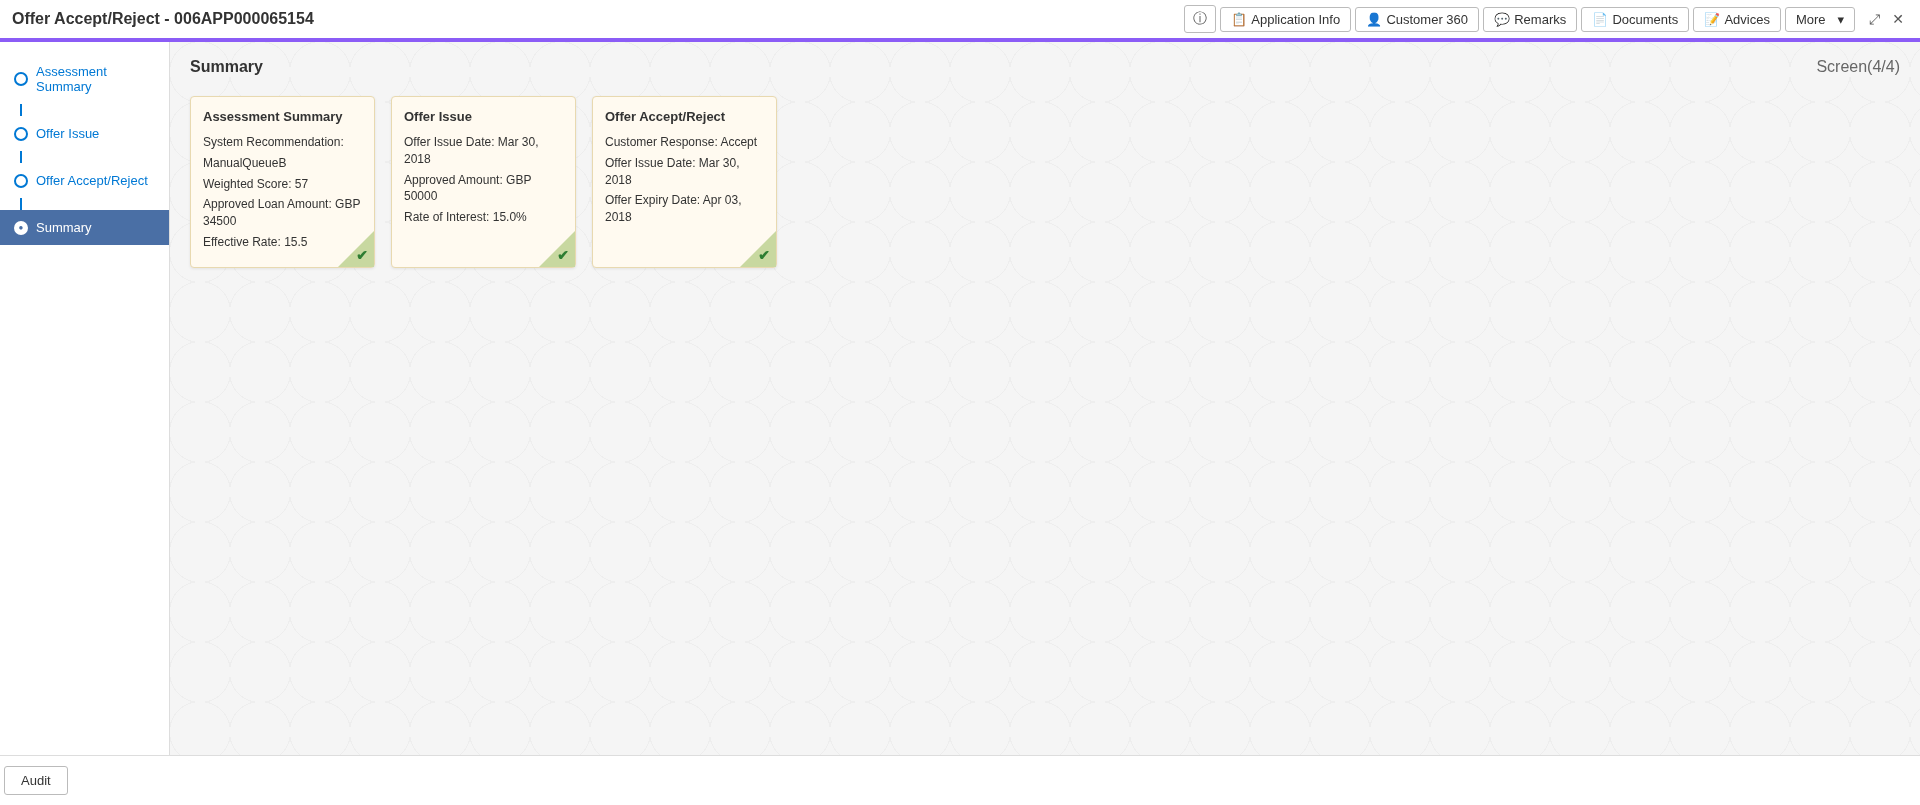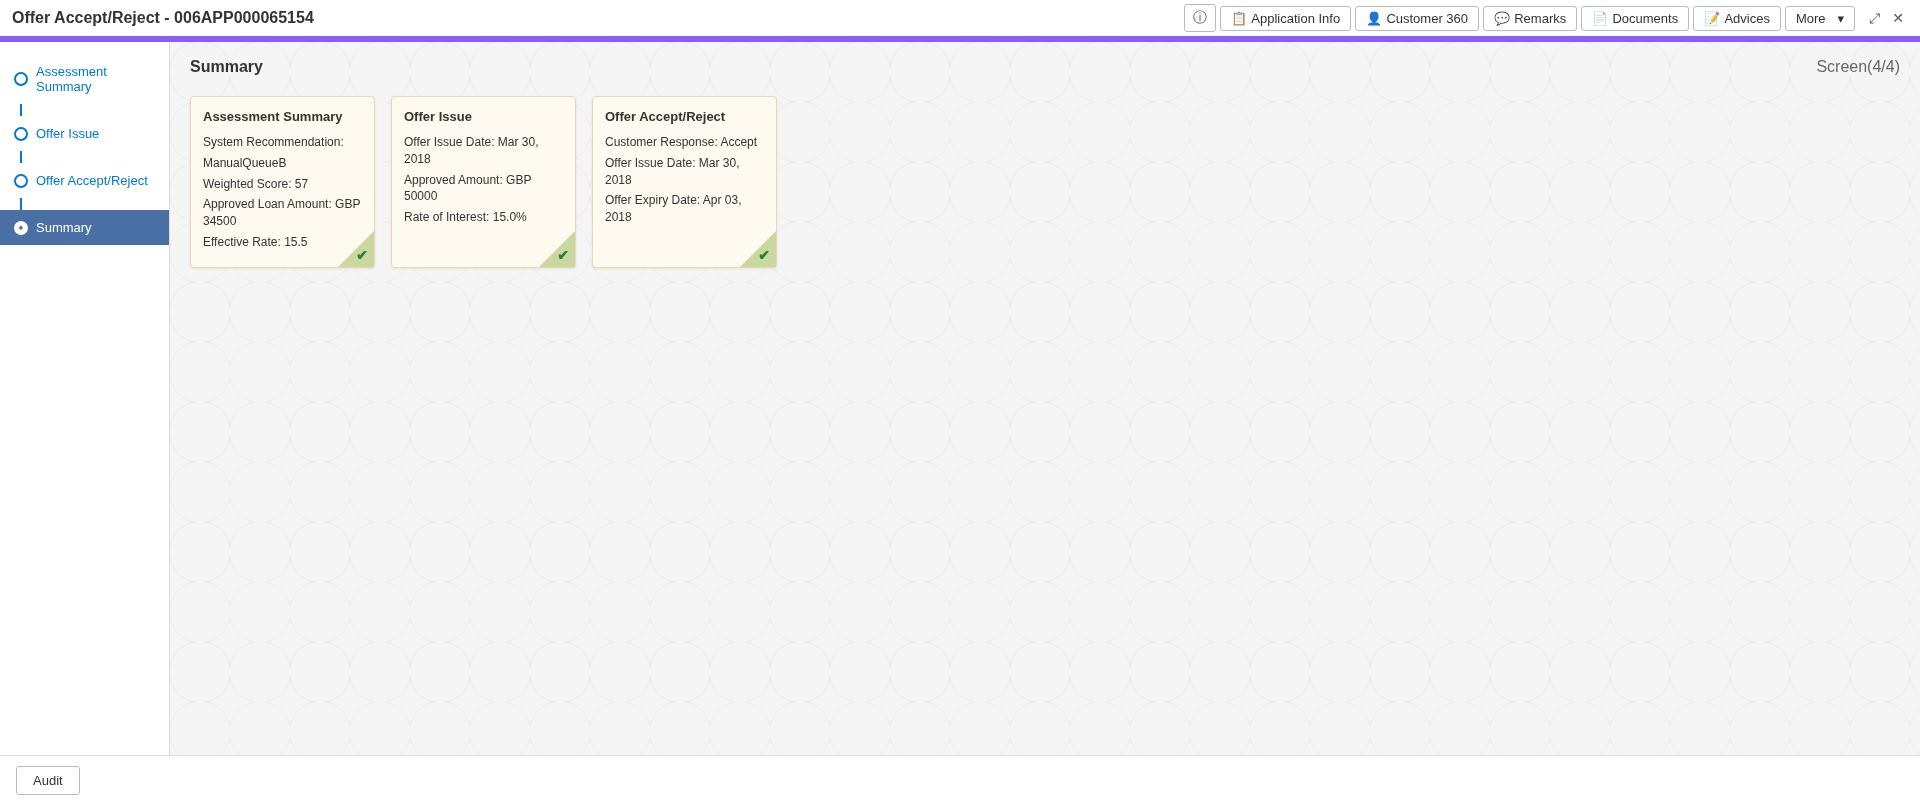--- a/index.html
+++ b/index.html
@@ -4,21 +4,21 @@
   <style>
     * { box-sizing: border-box; margin: 0; padding: 0; }
     body { font-family: Arial, sans-serif; font-size: 13px; background: #fff; overflow: hidden; }
 
     
     .header {
       display: flex;
       align-items: center;
       justify-content: space-between;
       background: #fff;
-      border-bottom: 6px solid #8b5cf6;
+      border-bottom: 4px solid #8b5cf6;
       padding: 0 12px;
       height: 42px;
     }
     .header-title {
       font-size: 16px;
       font-weight: bold;
       color: #333;
     }
     .header-actions {
       display: flex;
@@ -210,21 +210,21 @@
       color: #2e7d32;
       font-size: 14px;
       font-weight: bold;
     }
 
     
     .footer {
       display: flex;
       align-items: center;
       justify-content: space-between;
-      padding: 8px 16px;
+      padding: 8px 4px;
       border-top: 1px solid #ddd;
       background: #fff;
       height: 50px;
     }
     .footer-left { display: flex; gap: 8px; }
     .footer-right { display: flex; gap: 8px; }
     .btn {
       padding: 6px 16px;
       border-radius: 3px;
       cursor: pointer;

